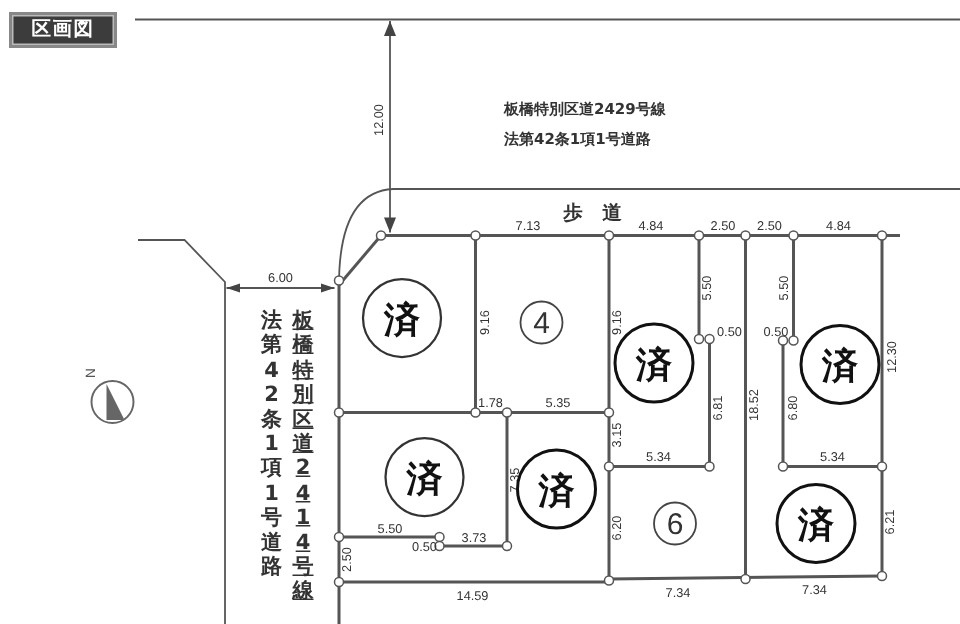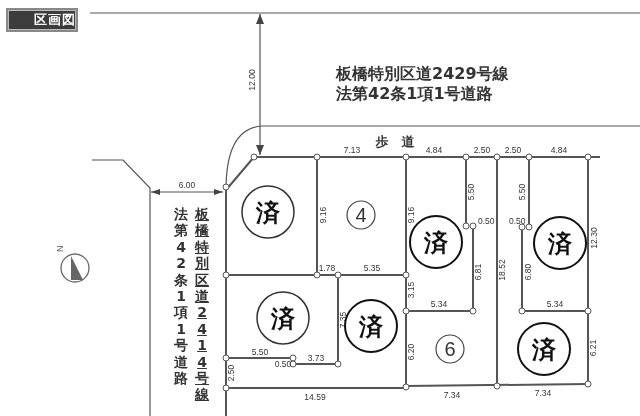--- a/index.html
+++ b/index.html
@@ -1,23 +1,23 @@
 <!DOCTYPE html>
 <html><head>
 <meta charset="utf-8">
 <style>
   html, body { margin:0; padding:0; background:#ffffff; }
   body { width:640px; height:416px; position:relative; overflow:hidden;
          font-family:"Liberation Sans", "DejaVu Sans", sans-serif; color:#222; }
   #plan { position:absolute; left:0; top:0; width:640px; height:416px; }
   .title-badge { position:absolute; left:6px; top:8px; width:68px; height:20px;
                  background:#3c3c3c; border:2px solid #888; box-shadow:inset 0 0 0 1px #bbb;
-                 color:#fff; font-size:13px; font-weight:bold; text-align:right; line-height:20px;
+                 color:#fff; font-size:13px; font-weight:bold; text-align:center; line-height:20px;
                  font-family:"DejaVu Sans", sans-serif; letter-spacing:1px; }
-  .road-label { position:absolute; font-family:"DejaVu Sans", sans-serif; font-size:16px;
+  .road-label { position:absolute; font-family:"DejaVu Sans", sans-serif; font-size:10px;
                 font-weight:bold; color:#333; line-height:19px; white-space:nowrap; }
   .vert { position:absolute; font-family:"DejaVu Sans", sans-serif; font-size:14px; font-weight:bold;
           color:#333; width:16px; text-align:center; line-height:16.4px; word-break:break-all; }
   .dim { font-size:8.5px; fill:#333; font-family:"Liberation Sans", sans-serif; }
   .line { stroke:#555; stroke-width:2; fill:none; }
   .thin { stroke:#555; stroke-width:1.2; fill:none; }
   .node { fill:#fff; stroke:#555; stroke-width:1; }
   .sold-text { font-family:"DejaVu Sans", sans-serif; font-size:24px; font-weight:bold; fill:#111; }
   .lot-text { font-family:"Liberation Sans", sans-serif; font-size:20px; fill:#333; }
   .sidewalk { font-family:"DejaVu Sans", sans-serif; font-size:13px; font-weight:bold; fill:#333; }

